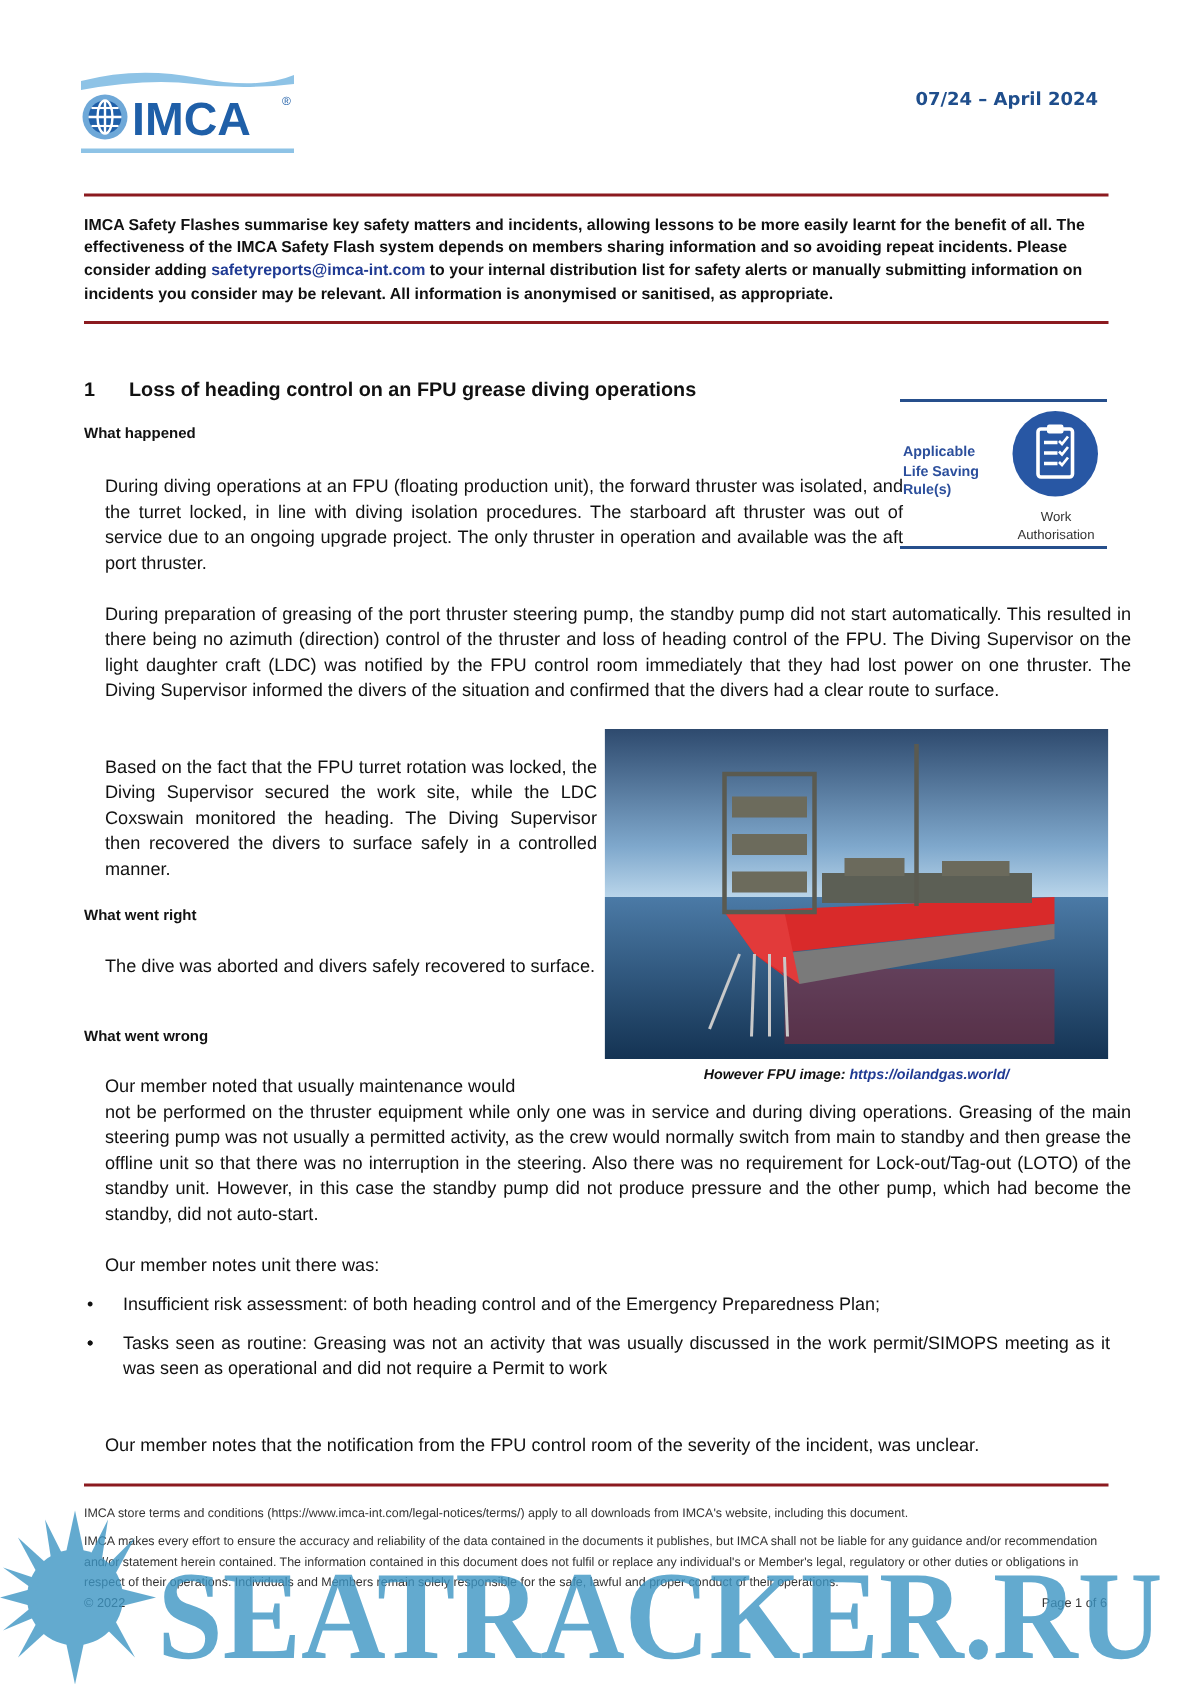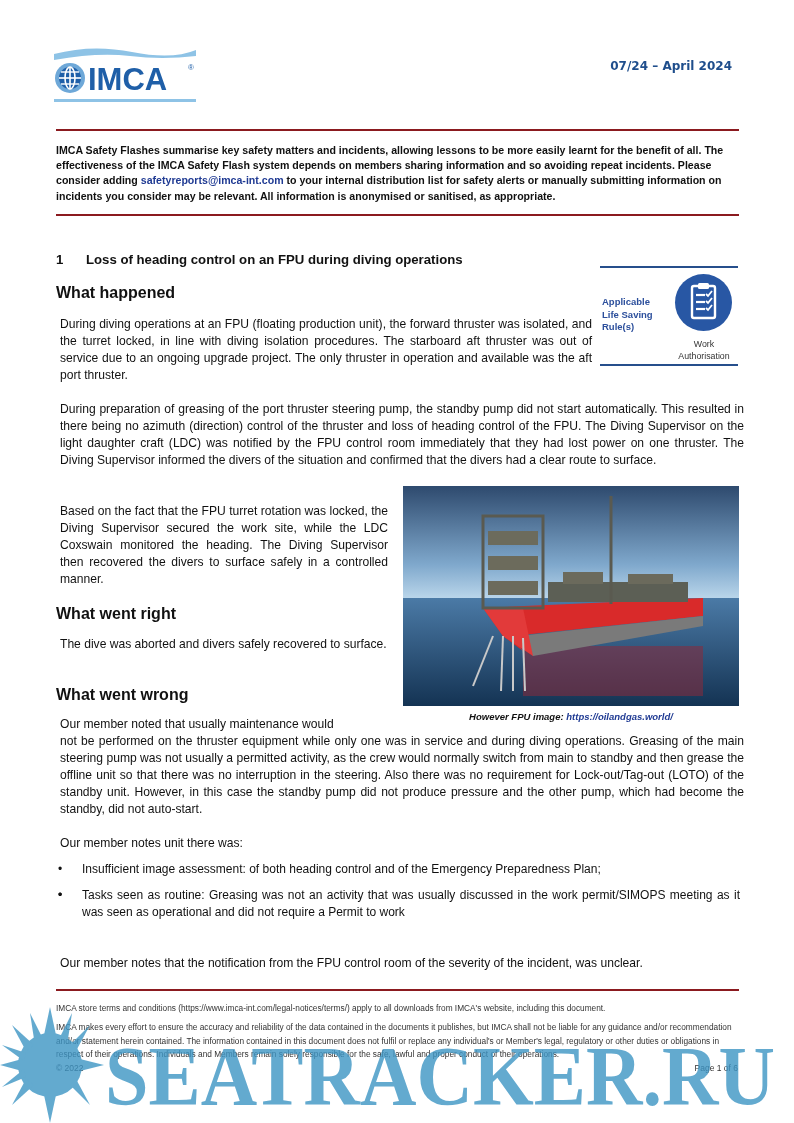--- a/index.html
+++ b/index.html
@@ -11,22 +11,22 @@
   .brand-title { font-family: "DejaVu Sans", sans-serif; font-weight: bold; font-size: 21px; color: #c0202a; letter-spacing: 0.2px; }
   .brand-sub { font-family: "DejaVu Sans", sans-serif; font-weight: bold; font-size: 12px; color: #1f4e8c; margin-top: 9px; }
 
   .rule { position: absolute; left: 56px; width: 683px; height: 2px; background: #8b1a1f; }
 
   .intro { position: absolute; left: 56px; top: 143px; width: 684px; font-size: 10.6px; font-weight: bold; line-height: 15.2px; text-align: left; }
   .intro a { color: #1f3a93; text-decoration: none; }
 
   .h1 { position: absolute; left: 56px; top: 252px; font-size: 13.2px; font-weight: bold; }
   .h1 .num { display: inline-block; width: 30px; }
-  .h2 { position: absolute; left: 56px; font-size: 16px; font-weight: bold; }
-  .p { position: absolute; left: 60px; font-size: 12.1px; line-height: 17px; text-align: justify; }
+  .h2 { position: absolute; left: 56px; font-size: 10px; font-weight: bold; }
+  .p { position: absolute; left: 70px; font-size: 12.1px; line-height: 17px; text-align: justify; }
 
   .lsr { position: absolute; left: 600px; top: 266px; width: 140px; height: 100px; }
   .lsr .line { position: absolute; left: 0; width: 138px; height: 2px; background: #264f8c; }
   .lsr-label { position: absolute; left: 2px; top: 30px; width: 66px; font-size: 9.5px; font-weight: bold; color: #2c4f9c; line-height: 12.5px; }
   .lsr-icon { position: absolute; left: 75px; top: 8px; width: 57px; height: 57px; border-radius: 50%; background: #2857a4; }
   .lsr-name { position: absolute; left: 68px; top: 72px; width: 72px; text-align: center; font-size: 8.8px; color: #333; line-height: 12px; }
 
   .photo { position: absolute; left: 403px; top: 486px; width: 336px; height: 220px; overflow: hidden; }
   .caption { position: absolute; left: 403px; top: 711px; width: 336px; text-align: center; font-size: 9.5px; font-weight: bold; font-style: italic; color: #111; }
   .caption a { color: #1f3a93; text-decoration: none; }
@@ -66,21 +66,21 @@
   <div class="brand-sub">07/24 – April 2024</div>
 </div>
 
 <div class="rule" style="top:129px"></div>
 
 <div class="intro"><span>IMCA Safety Flashes summarise key safety matters and incidents, allowing lessons to be more easily learnt for the benefit of all. The effectiveness of the IMCA Safety Flash system depends on members sharing information and so avoiding repeat incidents. Please consider adding </span><a>safetyreports@imca-int.com</a><span> to your internal distribution list for safety alerts or manually submitting information on incidents you consider may be relevant.  All information is anonymised or sanitised, as appropriate.</span></div>
 
 <div class="rule" style="top:214px"></div>
 
 <div class="h1">
-  <span class="num">1</span><span>Loss of heading control on an FPU during diving operations</span>
+  <span class="num">1</span><span>Loss of heading control on an FPU grease diving operations</span>
 </div>
 
 <div class="lsr">
   <div class="line" style="top:0"></div>
   <div class="lsr-label">Applicable Life Saving Rule(s)</div>
   <div class="lsr-icon">
     <svg width="57" height="57" viewBox="0 0 57 57">
       <rect x="17" y="12" width="23" height="32" rx="2" fill="none" stroke="#fff" stroke-width="2.4"></rect>
       <rect x="23" y="9" width="11" height="6" rx="1.5" fill="#fff"></rect>
       <line x1="21" y1="21" x2="30" y2="21" stroke="#fff" stroke-width="2.2"></line>
@@ -102,21 +102,21 @@
 
 <div class="h2" style="top:605px">What went right</div>
 <div class="p" style="top:636px; width:328px;">The dive was aborted and divers safely recovered to surface.</div>
 
 <div class="h2" style="top:686px">What went wrong</div>
 <div class="p" style="top:716px; width:328px; text-align:left;">Our member noted that usually maintenance would</div>
 <div class="p" style="top:733px; width:684px;">not be performed on the thruster equipment while only one was in service and during diving operations. Greasing of the main steering pump was not usually a permitted activity, as the crew would normally switch from main to standby and then grease the offline unit so that there was no interruption in the steering. Also there was no requirement for Lock-out/Tag-out (LOTO) of the standby unit. However, in this case the standby pump did not produce pressure and the other pump, which had become the standby, did not auto-start.</div>
 <div class="p" style="top:835px; width:684px;">Our member notes unit there was:</div>
 
 <ul class="bullets">
-  <li><span class="dot">•</span><span>Insufficient image assessment: of both heading control and of the Emergency Preparedness Plan;</span></li>
+  <li><span class="dot">•</span><span>Insufficient risk assessment: of both heading control and of the Emergency Preparedness Plan;</span></li>
   <li><span class="dot">•</span></li>
   <li><span class="dot">•</span><span>Tasks seen as routine: Greasing was not an activity that was usually discussed in the work permit/SIMOPS meeting as it was seen as operational and did not require a Permit to work</span></li>
 </ul>
 
 <div class="p" style="top:955px; width:684px;">Our member notes that the notification from the FPU control room of the severity of the incident, was unclear.</div>
 
 <div class="photo">
   <svg width="336" height="220" viewBox="0 0 336 220">
     <defs>
       <linearGradient id="sky" x1="0" y1="0" x2="0" y2="1">

